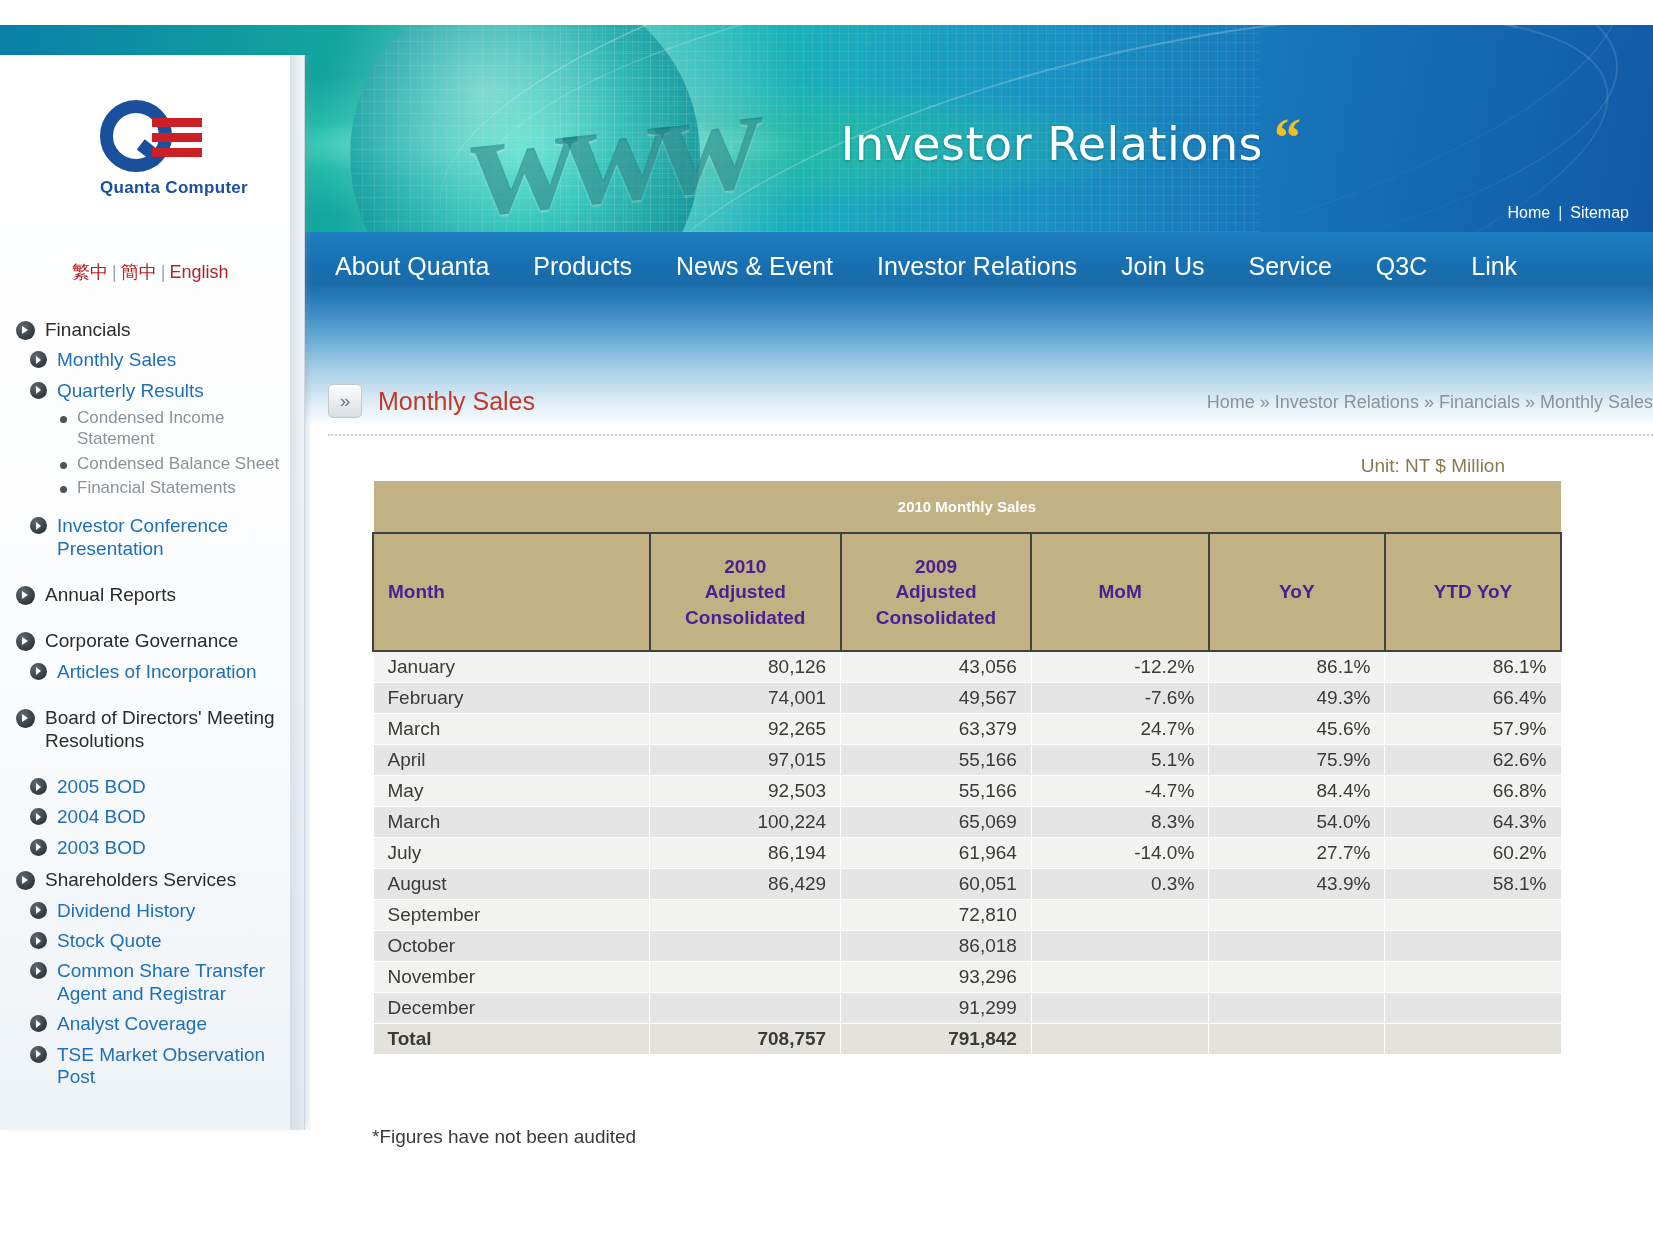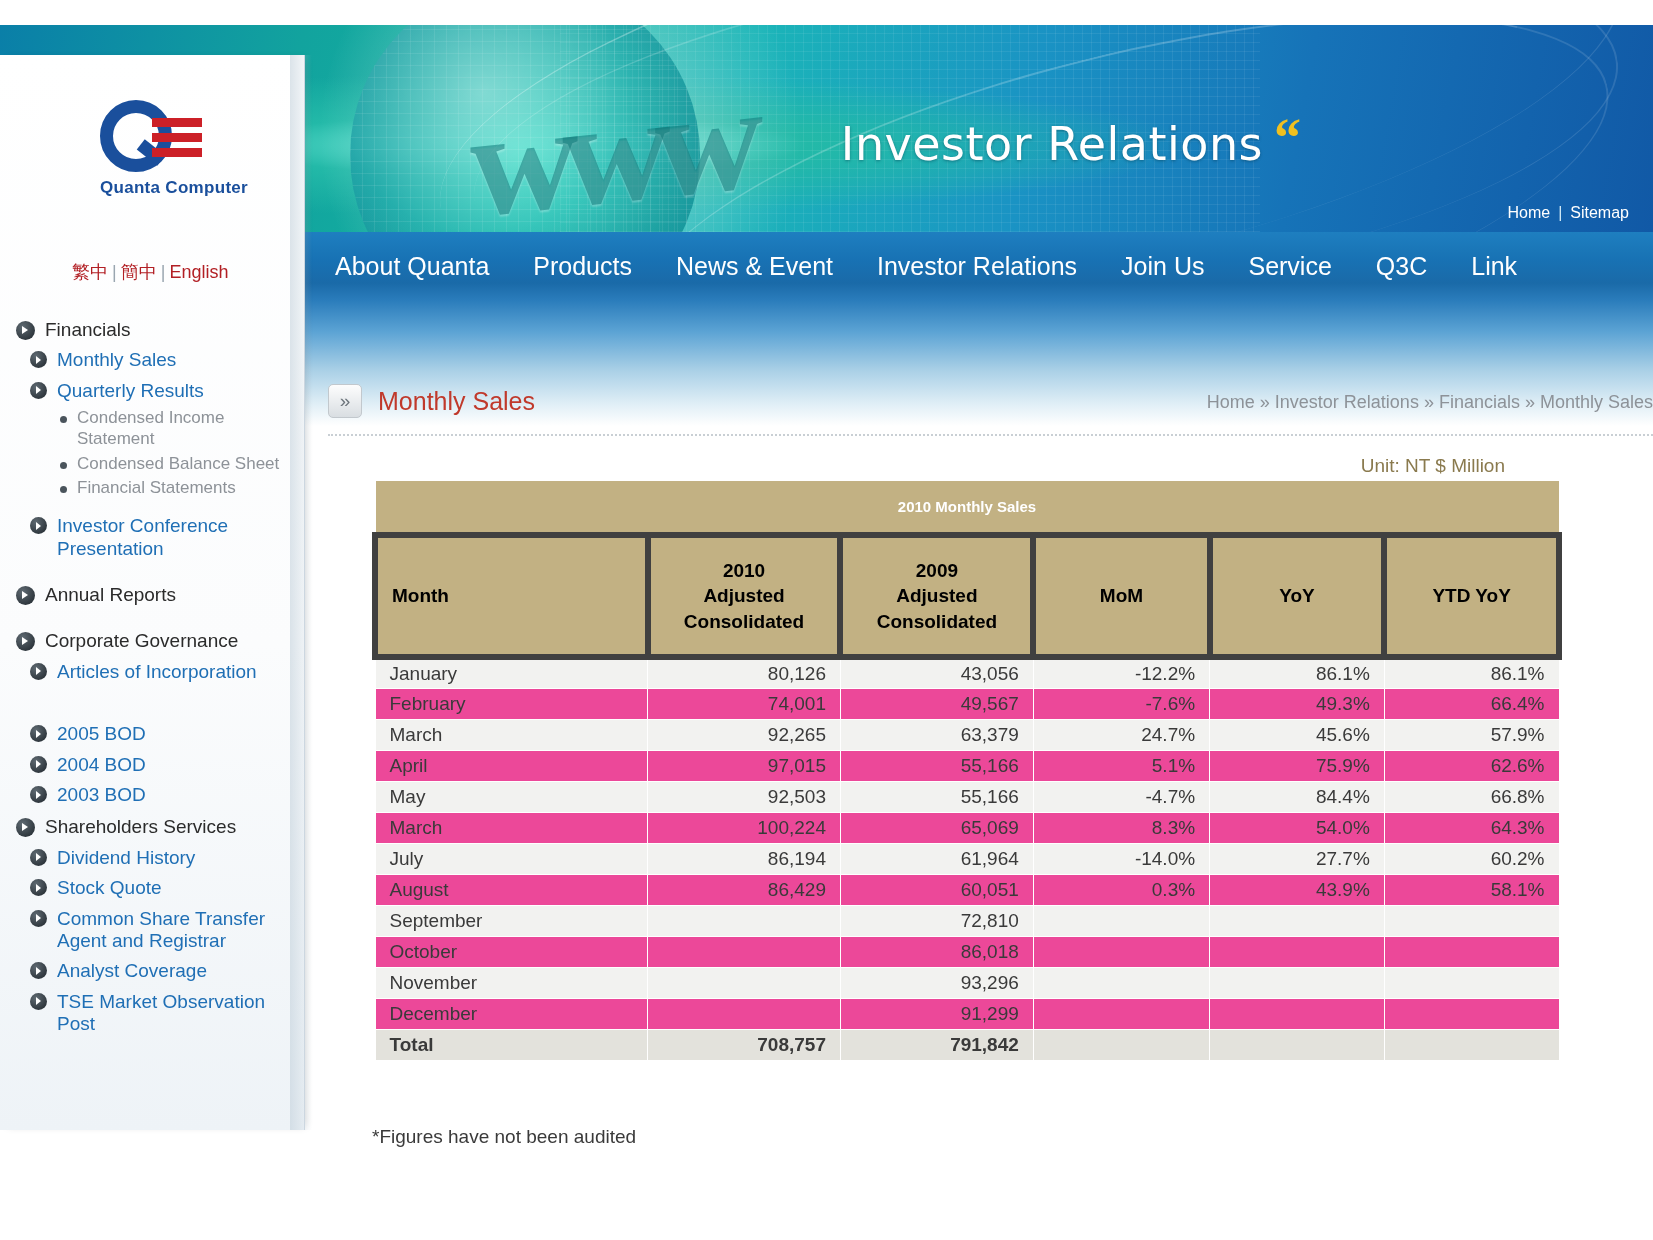--- a/index.html
+++ b/index.html
@@ -330,24 +330,24 @@
     background: #c2b183;
     color: #ffffff;
     font-size: 15px;
     font-weight: bold;
     text-align: center;
     height: 49px;
     border: 1px solid #ffffff;
   }
   .tbl-head th {
     background: #c2b183;
-    color: #000000;
+    color: #4c1d95;
     font-size: 19px;
     font-weight: bold;
-    border: 6px solid #404040;
+    border: 2px solid #404040;
     height: 100px;
     padding: 8px 14px;
     line-height: 1.32;
   }
   .tbl-head th.month-col {
     text-align: left;
     width: 290px;
   }
   .tbl-head th.num-col {
     text-align: center;
@@ -363,21 +363,21 @@
     padding: 0 14px;
     color: #3a3a3a;
   }
   table.sales tbody tr {
     height: 31px;
   }
   table.sales tbody tr td {
     border: 1px solid #ffffff;
   }
   table.sales tbody tr.odd td { background: #f2f2f0; }
-  table.sales tbody tr.even td { background: #ec4899; }
+  table.sales tbody tr.even td { background: #e5e5e5; }
   table.sales tbody tr.total td {
     background: #e3e2dc;
     font-weight: bold;
   }
   #footnote {
     position: absolute;
     left: 52px; top: 766px;
     font-size: 19px;
     color: #3a3a3a;
   }
@@ -476,20 +476,24 @@
         <span class="arrow-icon"></span>
         <span class="label">Corporate Governance</span>
       </div>
       <div class="nav-row level2">
         <span class="arrow-icon small"></span>
         <span class="label">Articles of Incorporation</span>
       </div>
 
       <div class="nav-gap"></div>
 
+      <div class="nav-row level1">
+        <span class="arrow-icon"></span>
+        <span class="label" style="max-width:248px;">Board of Directors' Meeting Resolutions</span>
+      </div>
 
       <div class="nav-gap"></div>
 
       <div class="nav-row level2">
         <span class="arrow-icon small"></span>
         <span class="label">2005 BOD</span>
       </div>
       <div class="nav-row level2">
         <span class="arrow-icon small"></span>
         <span class="label">2004 BOD</span>

